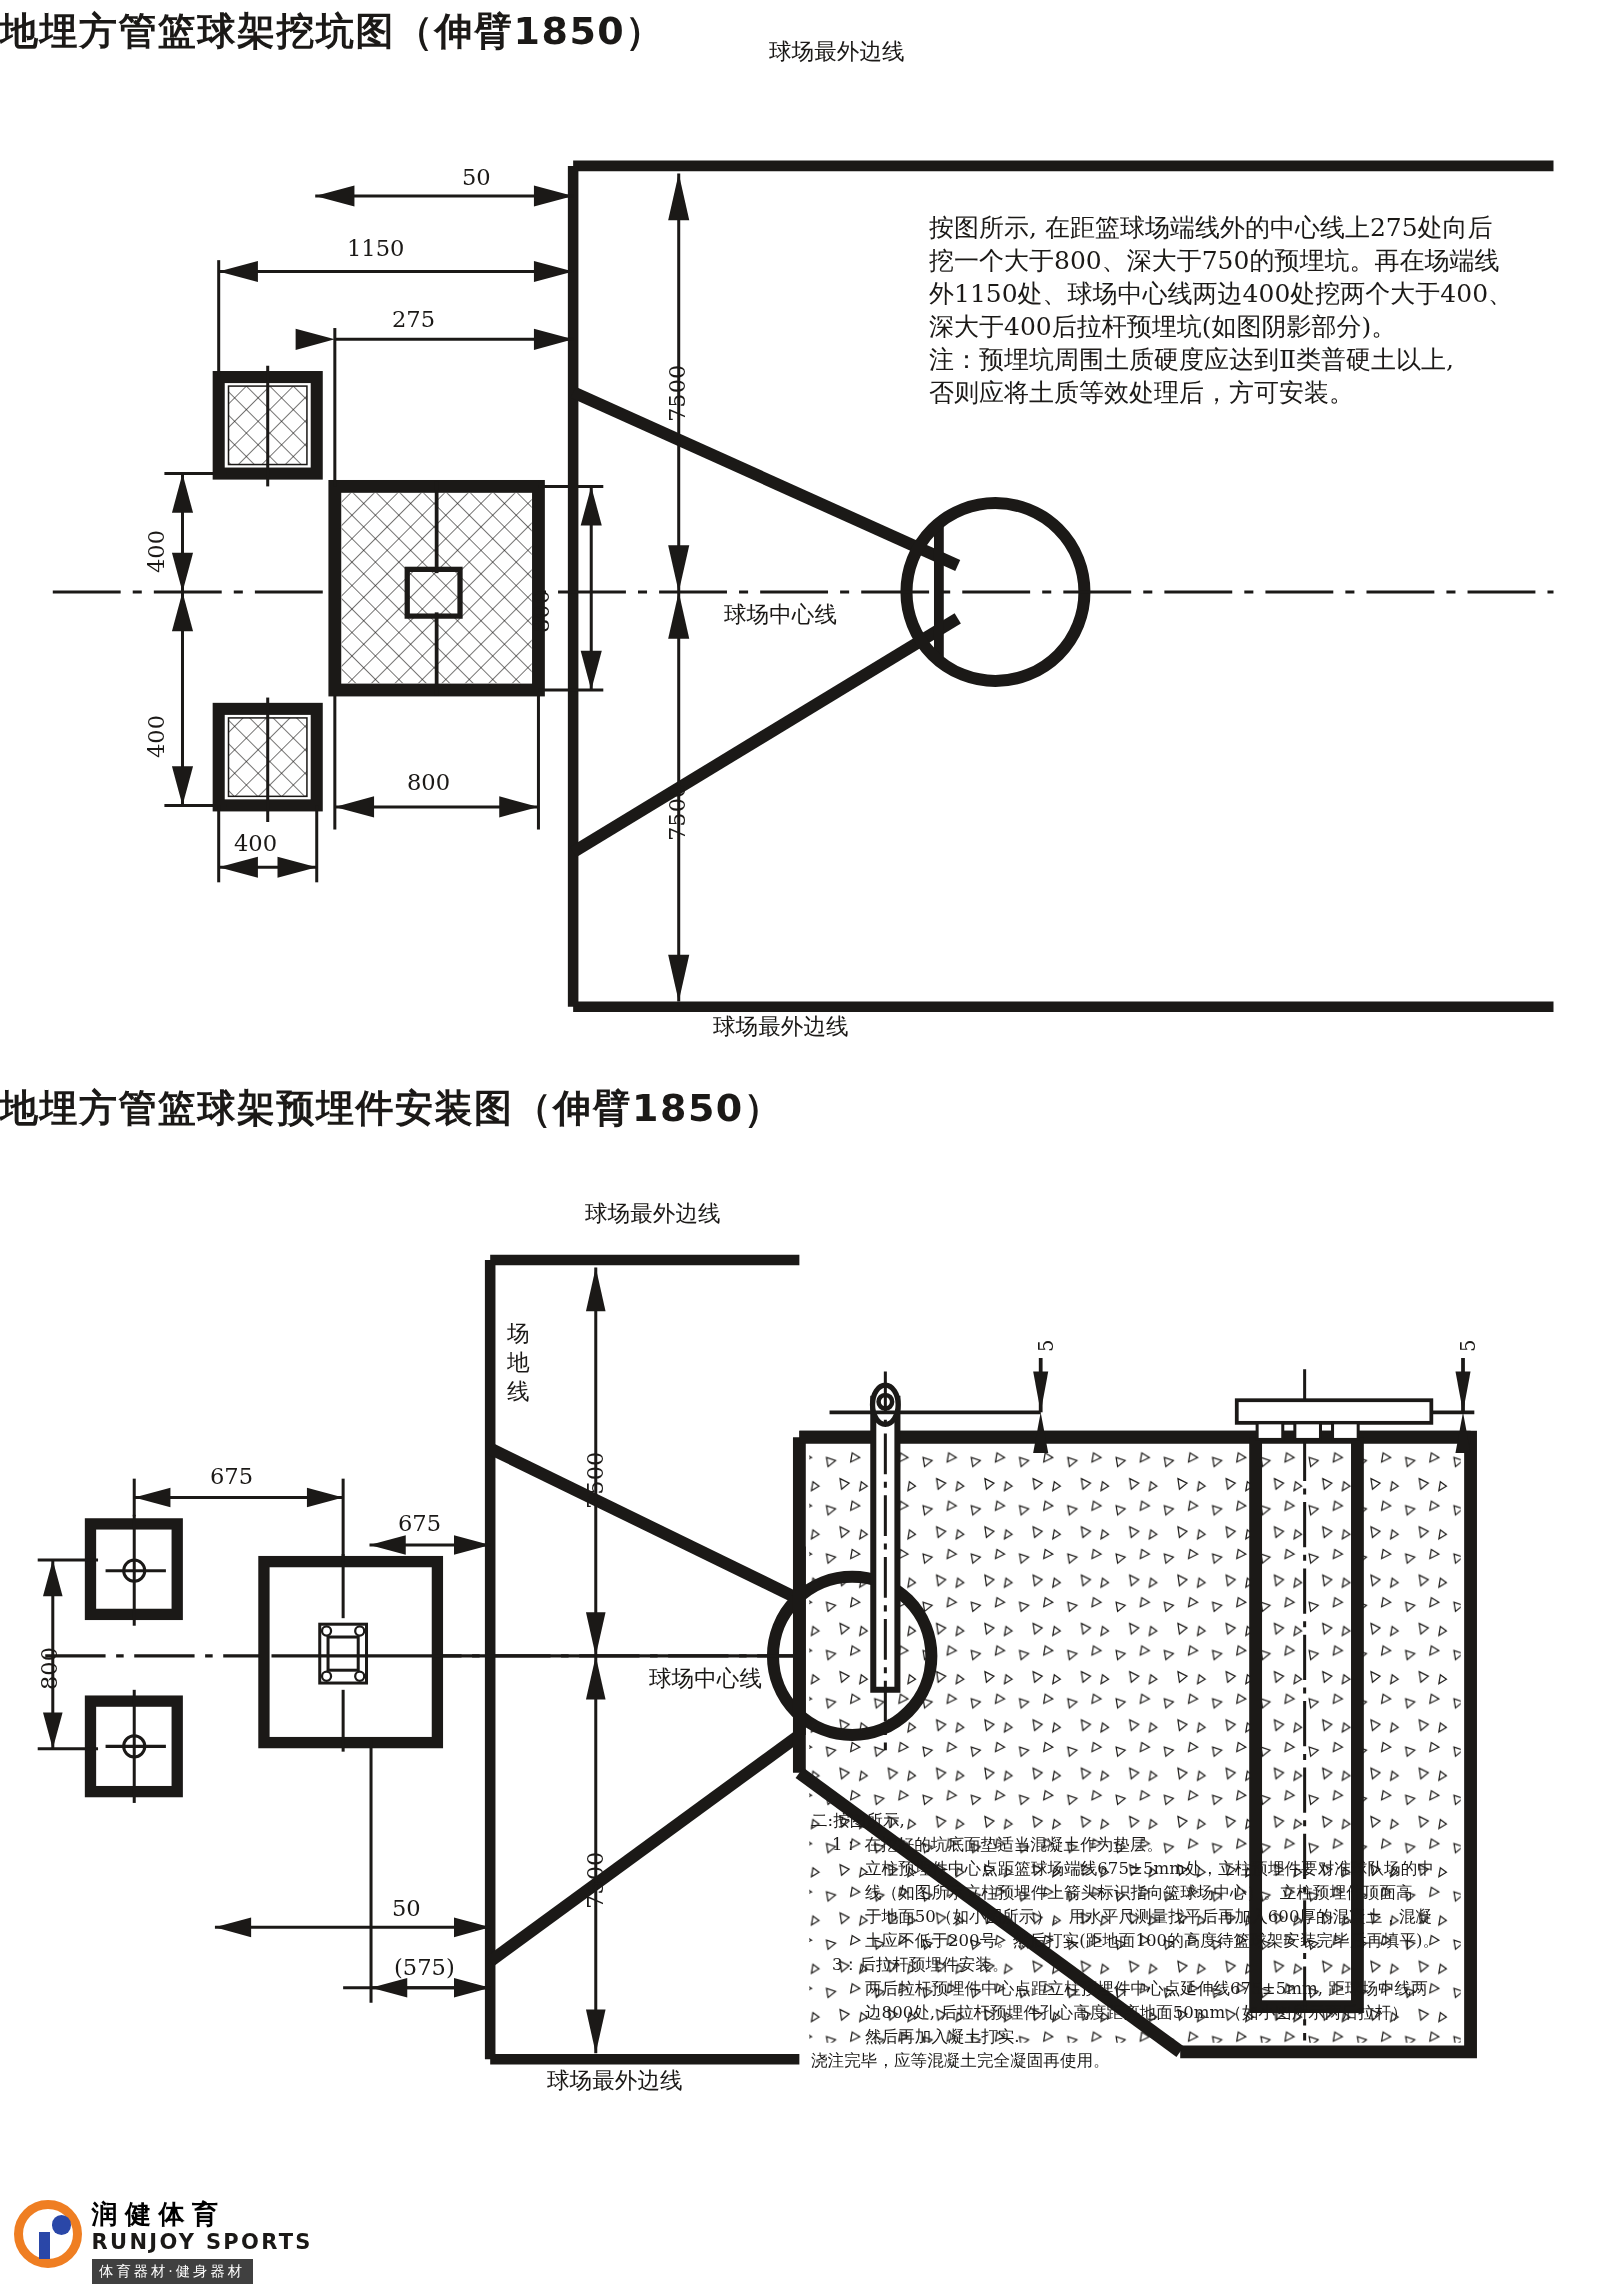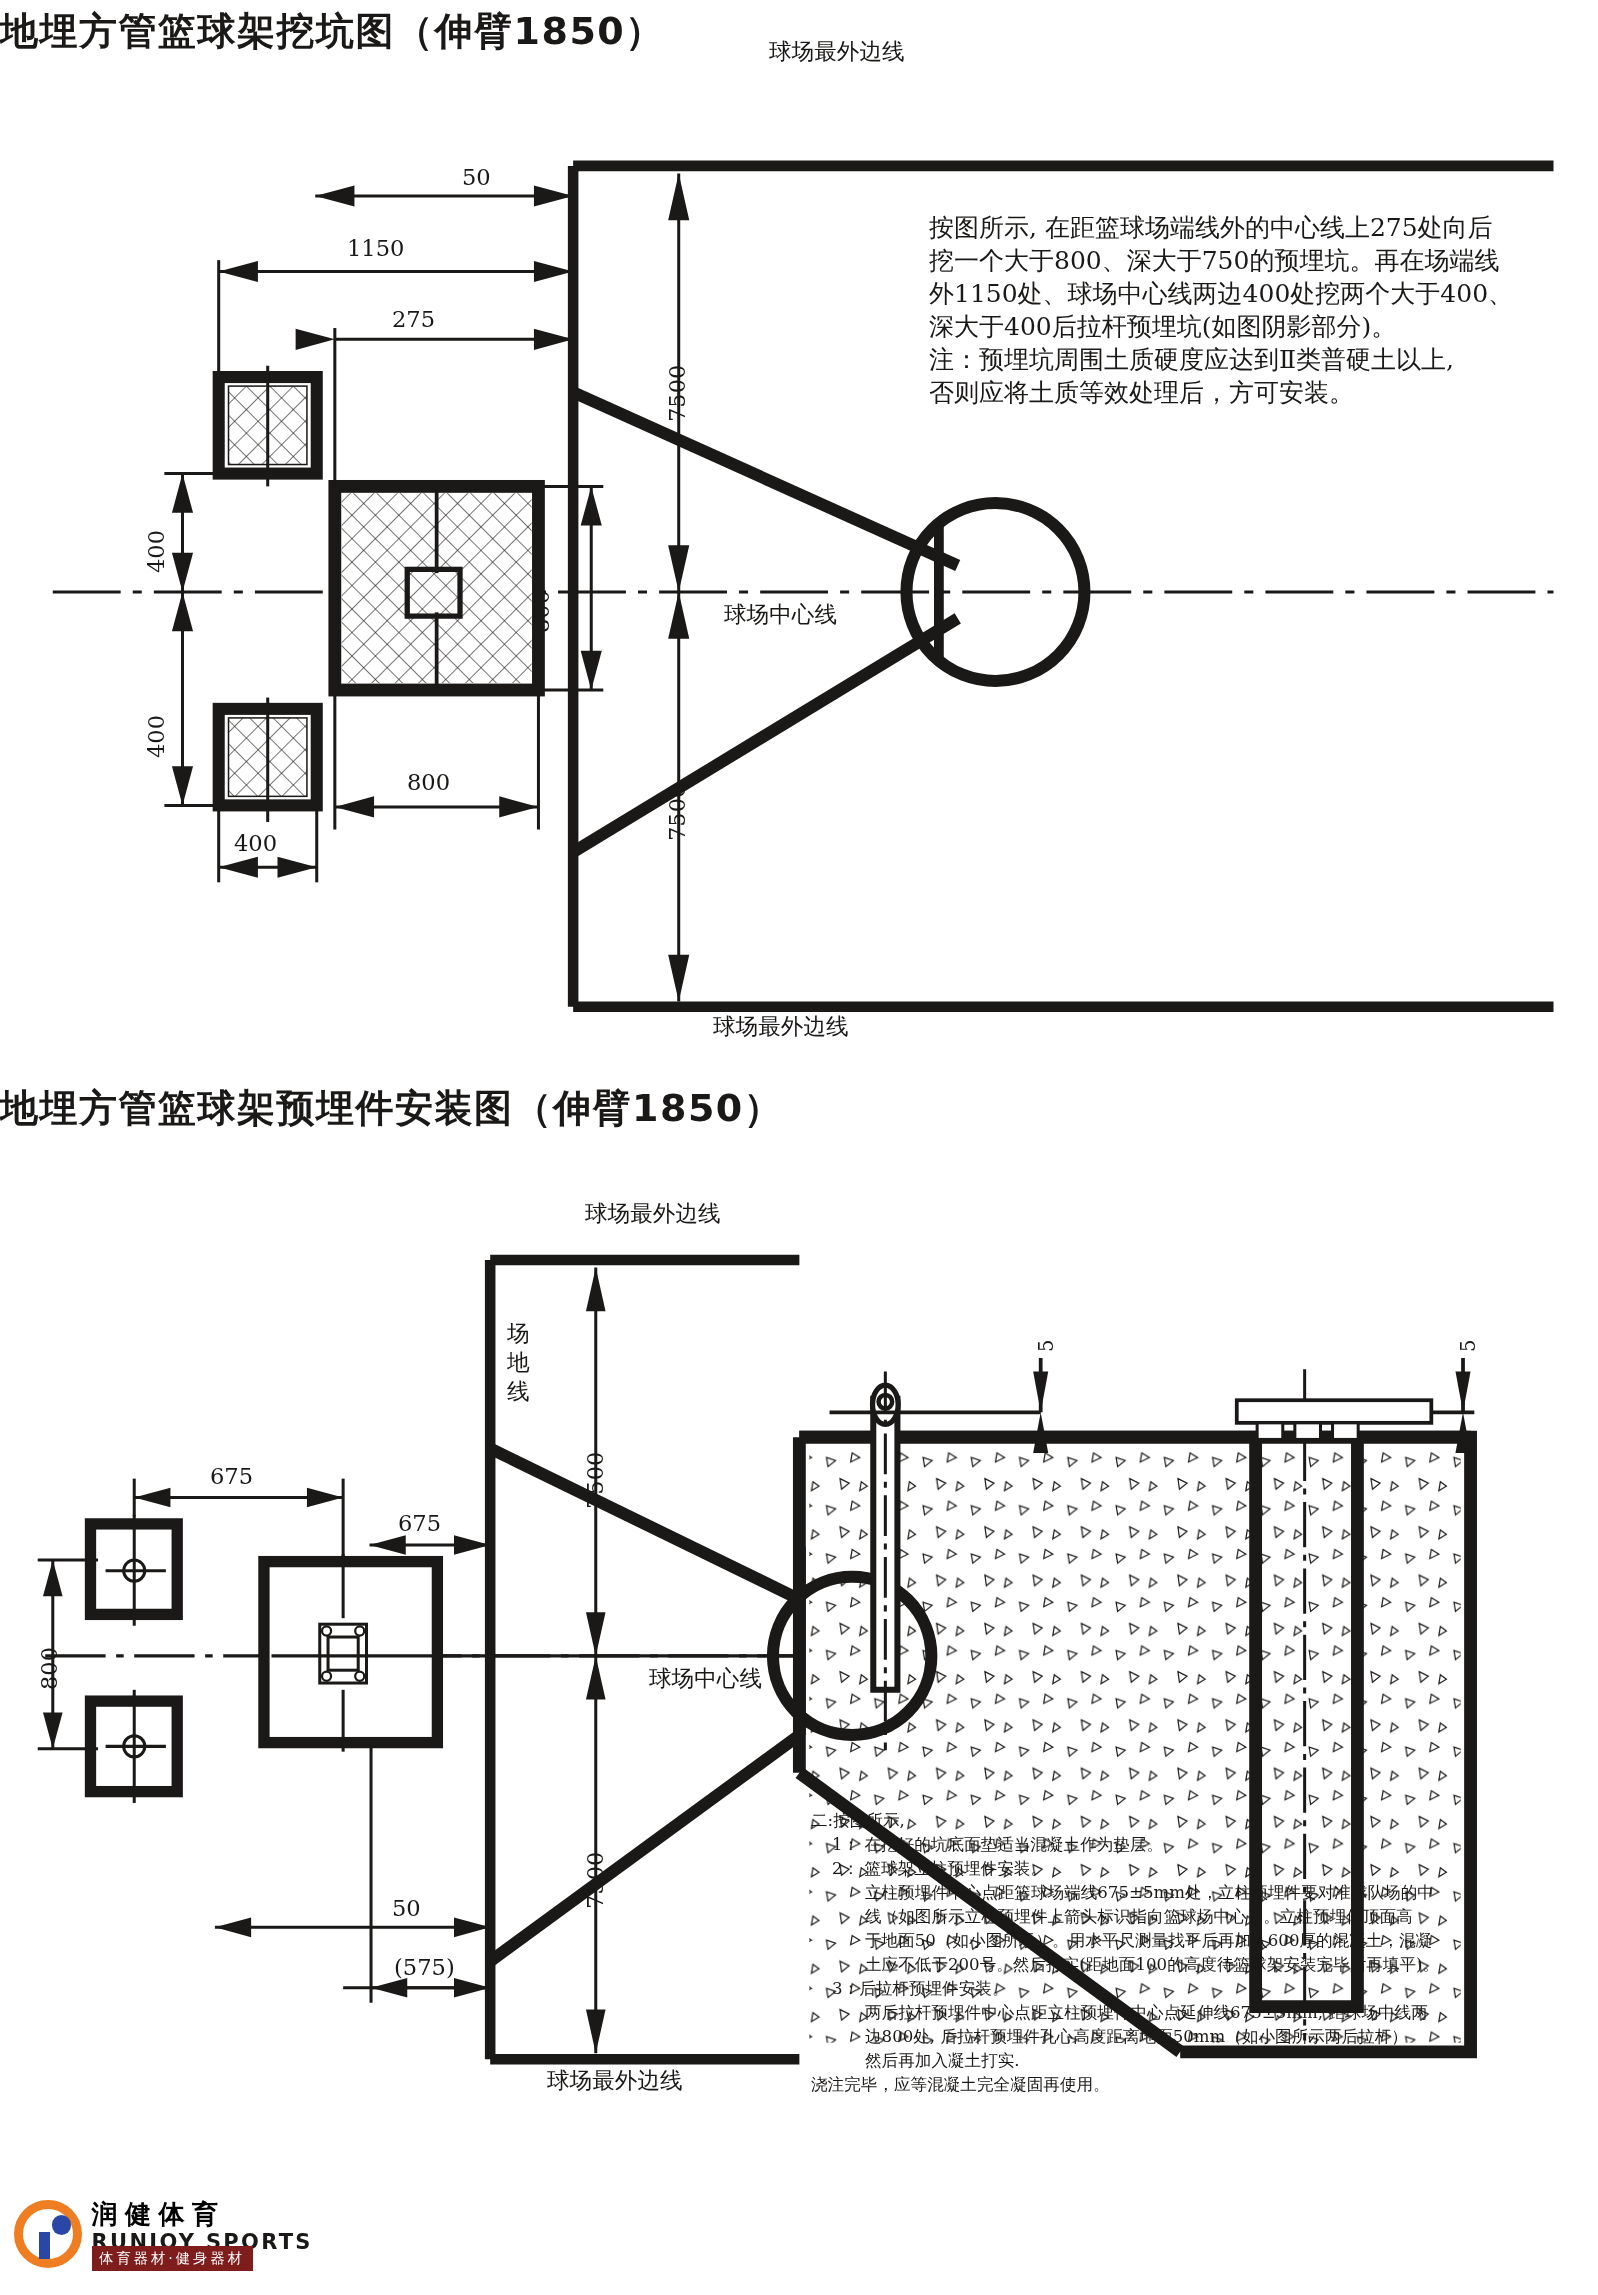--- a/index.html
+++ b/index.html
@@ -26,21 +26,21 @@
   
   #logo{left:13.6px;top:2188px;width:785px;height:98px;}
   .lg-mark{position:absolute;left:0;top:12px;width:68px;height:68px;border-radius:50%;
            border:9.8px solid #ef7e22;box-sizing:border-box;}
   .lg-mark:after{content:"";position:absolute;left:29px;top:6px;width:19.6px;height:19.6px;
            border-radius:50%;background:#2a47a8;}
   .lg-mark:before{content:"";position:absolute;left:16.6px;top:22.6px;width:10.6px;height:27px;background:#2a47a8;}
   .lg-cn{position:absolute;left:78px;top:9px;font-size:26px;font-weight:bold;letter-spacing:7.5px;color:#000000;}
   .lg-en{position:absolute;left:78px;top:42px;font-size:21px;font-weight:bold;letter-spacing:2.3px;color:#1b1917;
          font-family:"DejaVu Sans","Liberation Sans",sans-serif;}
-  .lg-tag{position:absolute;left:78px;top:58px;background:#7f1d1d;color:#fff;font-size:14.3px;
+  .lg-tag{position:absolute;left:78px;top:71px;background:#404040;color:#fff;font-size:14.3px;
          letter-spacing:3px;padding:3px 7.5px;}
   .lg-slogan{position:absolute;left:272px;top:6px;font-size:47px;font-weight:bold;letter-spacing:4.5px;
          font-family:"DejaVu Serif","Liberation Serif",serif;font-style:italic;
          background:linear-gradient(90deg,#d9262b 0%,#e2631d 28%,#d9262b 52%,#ef8a22 74%,#d9262b 100%);
          -webkit-background-clip:text;background-clip:text;color:transparent;
          text-shadow:0 0 0 rgba(0,0,0,0);white-space:nowrap;}
 </style>
 </head>
 <body>
 
@@ -301,21 +301,20 @@
   <div class="abs dimtxt" style="left:394px;top:747px;">(575)</div>
   <div class="abs dimtxt rot" style="left:582px;top:302px;">7500</div>
   <div class="abs dimtxt rot" style="left:582px;top:702px;">7500</div>
   <div class="abs dimtxt sm rot" style="left:1035px;top:145px;">5</div>
   <div class="abs dimtxt sm rot" style="left:1457px;top:145px;">5</div>
 </div>
 
 <div class="abs noteblk" id="note2">
   <div>二:按图所示,</div>
   <div class="ind1">1： 在挖好的坑底面垫适当混凝土作为垫层。</div>
-  <div class="ind1">2： 篮球架立柱预埋件安装。</div>
   <div class="ind2">立柱预埋件中心点距篮球场端线675±5mm处，立柱预埋件要对准球队场的中</div>
   <div class="ind2">线（如图所示立柱预埋件上箭头标识指向篮球场中心）。立柱预埋件顶面高</div>
   <div class="ind2">于地面50（如小图所示）。用水平尺测量找平后再加入600厚的混凝土，混凝</div>
   <div class="ind2">土应不低于200号。然后打实(距地面100的高度待篮球架安装完毕后再填平)。</div>
   <div class="ind1">3：后拉杆预埋件安装。</div>
   <div class="ind2">两后拉杆预埋件中心点距立柱预埋件中心点延伸线675±5mm, 距球场中线两</div>
   <div class="ind2">边800处, 后拉杆预埋件孔心高度距离地面50mm（如小图所示两后拉杆）</div>
   <div class="ind2">然后再加入凝土打实.</div>
   <div>浇注完毕，应等混凝土完全凝固再使用。</div>
 </div>

